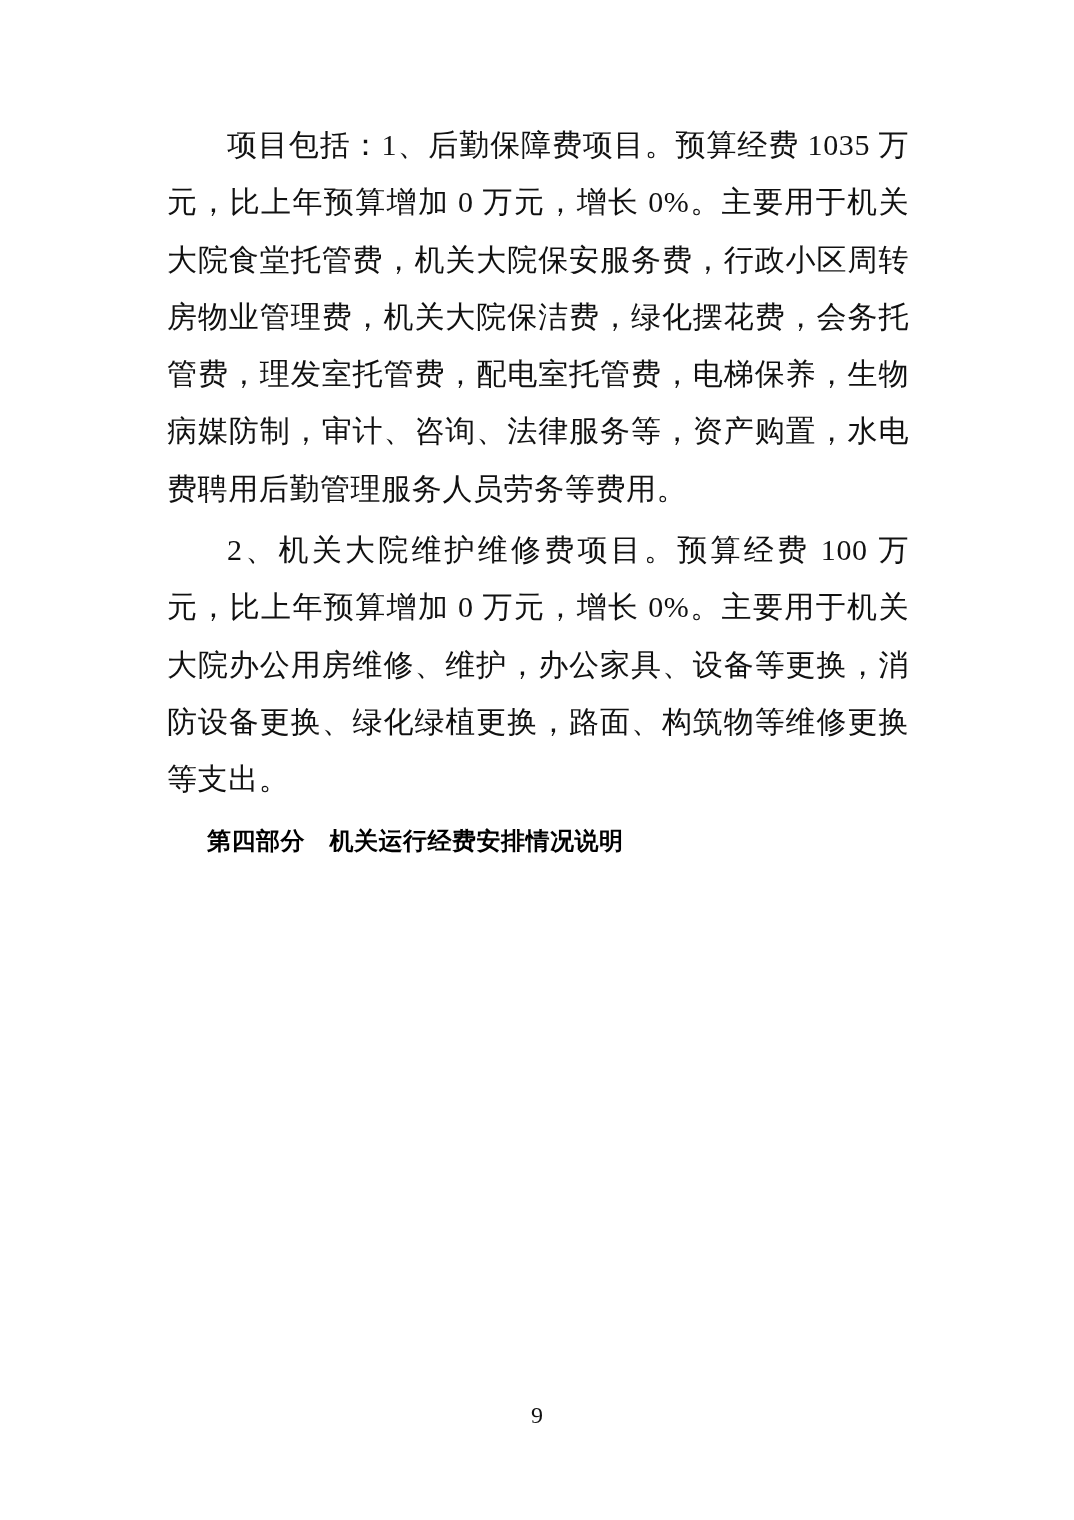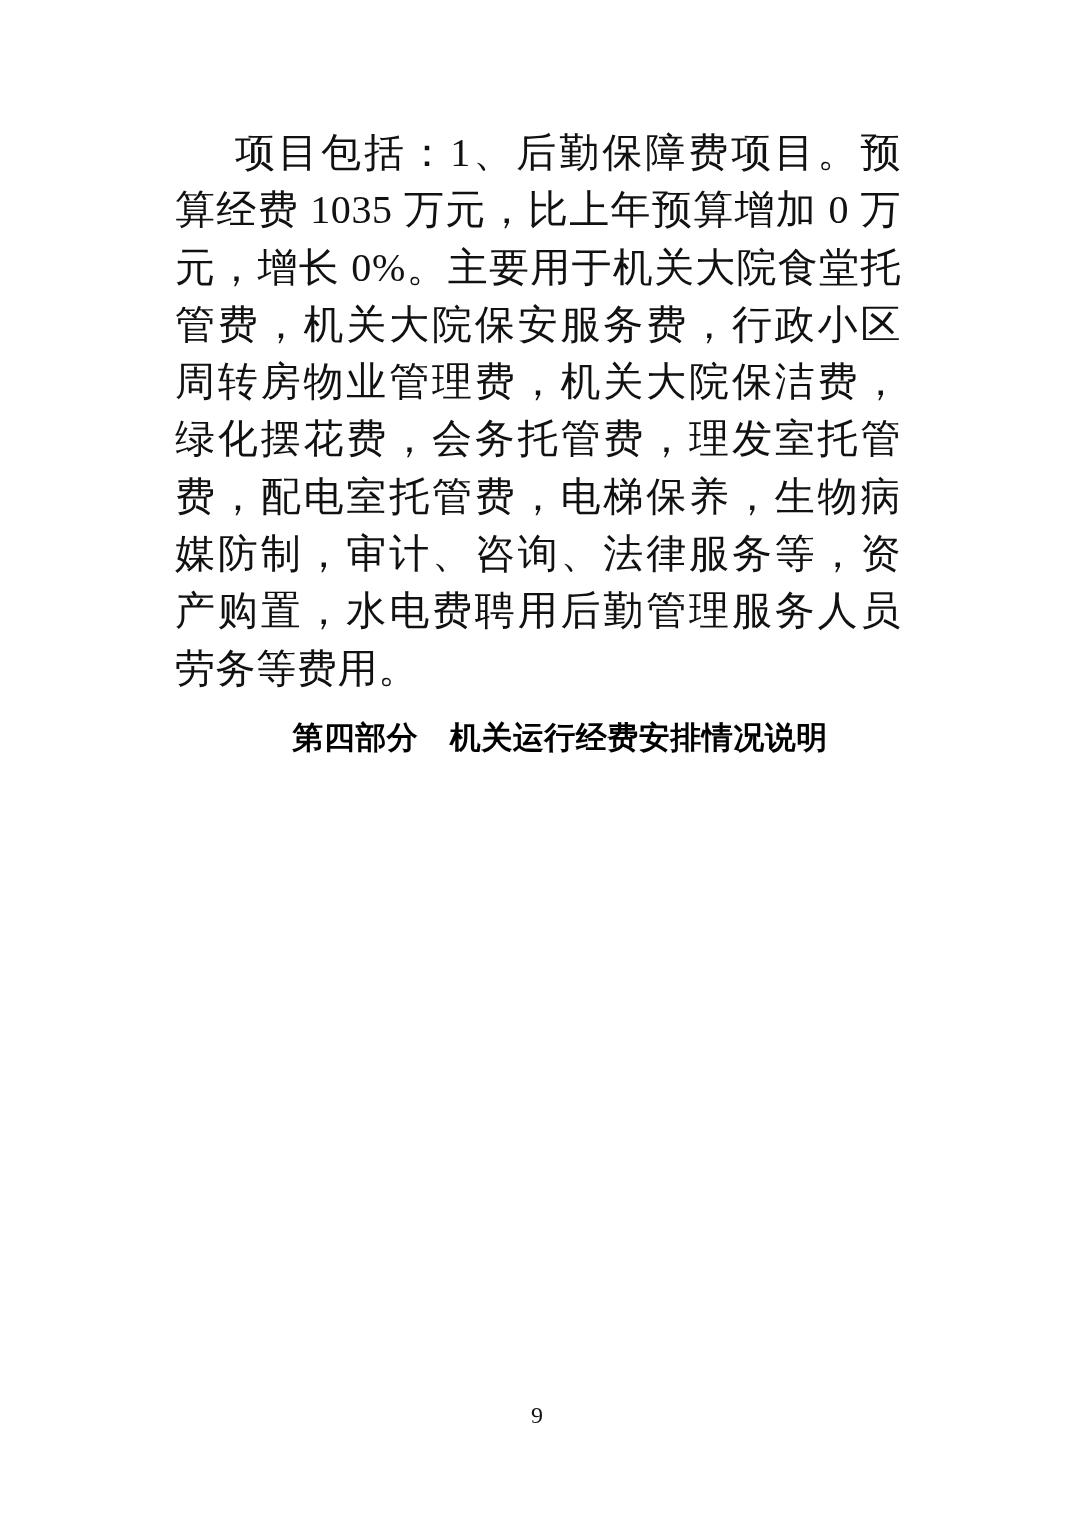--- a/index.html
+++ b/index.html
@@ -17,58 +17,58 @@
     overflow: hidden;
     box-sizing: border-box;
   }
   .content {
     position: absolute;
     left: 163px;
     top: 112px;
     width: 750px;
   }
   p.body {
-    margin: 12px;
-    font-size: 40px;
+    margin: 4px;
+    font-size: 30px;
     line-height: 57.3px;
     text-align: justify;
     text-justify: inter-ideograph;
     text-indent: 60px;
     word-break: break-all;
     letter-spacing: 0.6px;
   }
   h2.heading {
     margin: 0;
-    font-size: 31px;
+    font-size: 24px;
     line-height: 57.3px;
     font-weight: bold;
     color: #000000;
     font-family: "Liberation Sans", "DejaVu Sans", sans-serif;
     text-indent: 44px;
     letter-spacing: 0.5px;
     white-space: nowrap;
-    text-align: center;
   }
   .page-footer {
     position: absolute;
     left: 0;
     top: 1402px;
     width: 1074px;
     text-align: center;
   }
   .page-number {
     font-size: 24px;
     font-family: "Liberation Serif", "DejaVu Serif", serif;
     color: #111111;
   }
 </style>
 </head>
 <body>
 
 <main class="page">
   <div class="content">
     <p class="body">项目包括：1、后勤保障费项目。预算经费 1035 万元，比上年预算增加 0 万元，增长 0%。主要用于机关大院食堂托管费，机关大院保安服务费，行政小区周转房物业管理费，机关大院保洁费，绿化摆花费，会务托管费，理发室托管费，配电室托管费，电梯保养，生物病媒防制，审计、咨询、法律服务等，资产购置，水电费聘用后勤管理服务人员劳务等费用。</p>
+    <p class="body">2、机关大院维护维修费项目。预算经费 100 万元，比上年预算增加 0 万元，增长 0%。主要用于机关大院办公用房维修、维护，办公家具、设备等更换，消防设备更换、绿化绿植更换，路面、构筑物等维修更换等支出。</p>
     <h2 class="heading">第四部分　机关运行经费安排情况说明</h2>
   </div>
   <footer class="page-footer">
     <span class="page-number">9</span>
   </footer>
 </main>
 
 </body></html>

